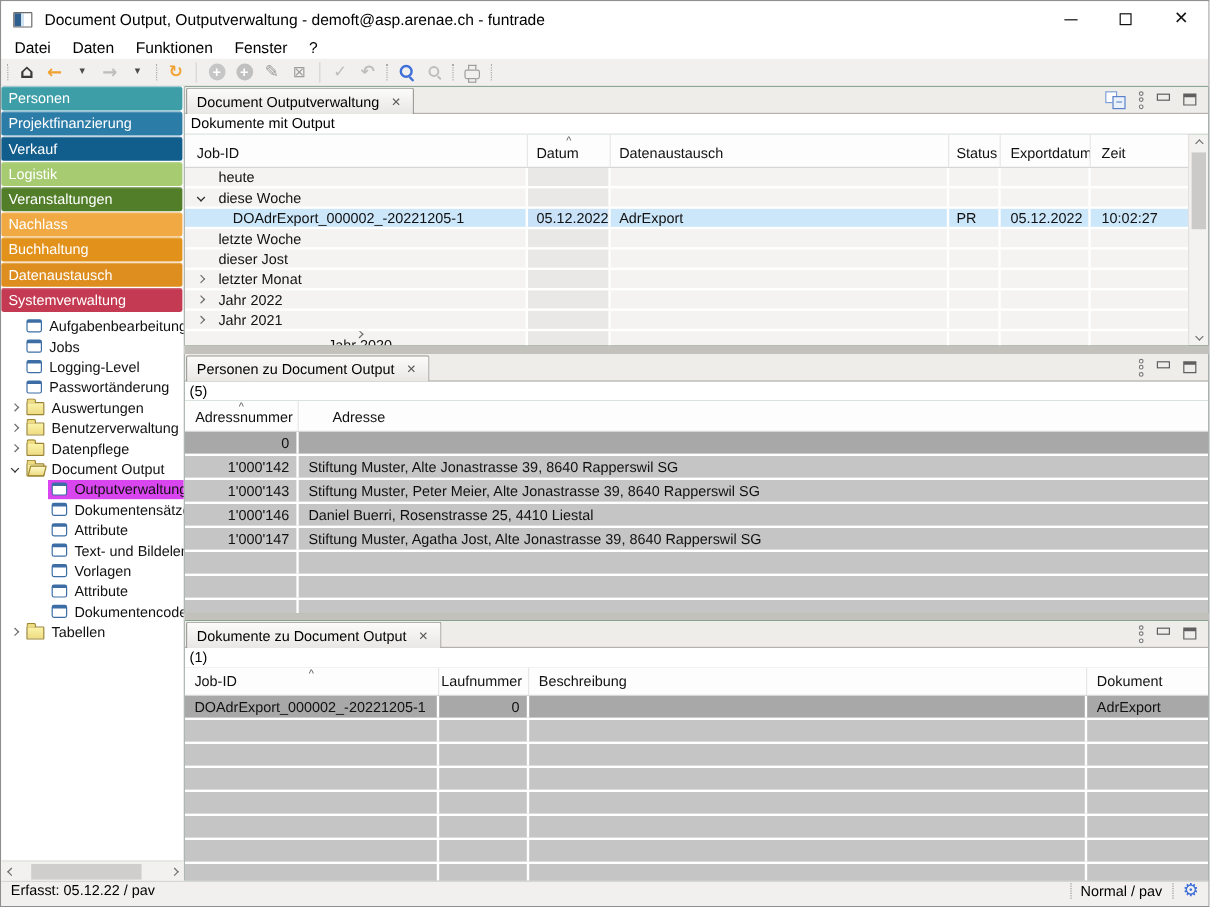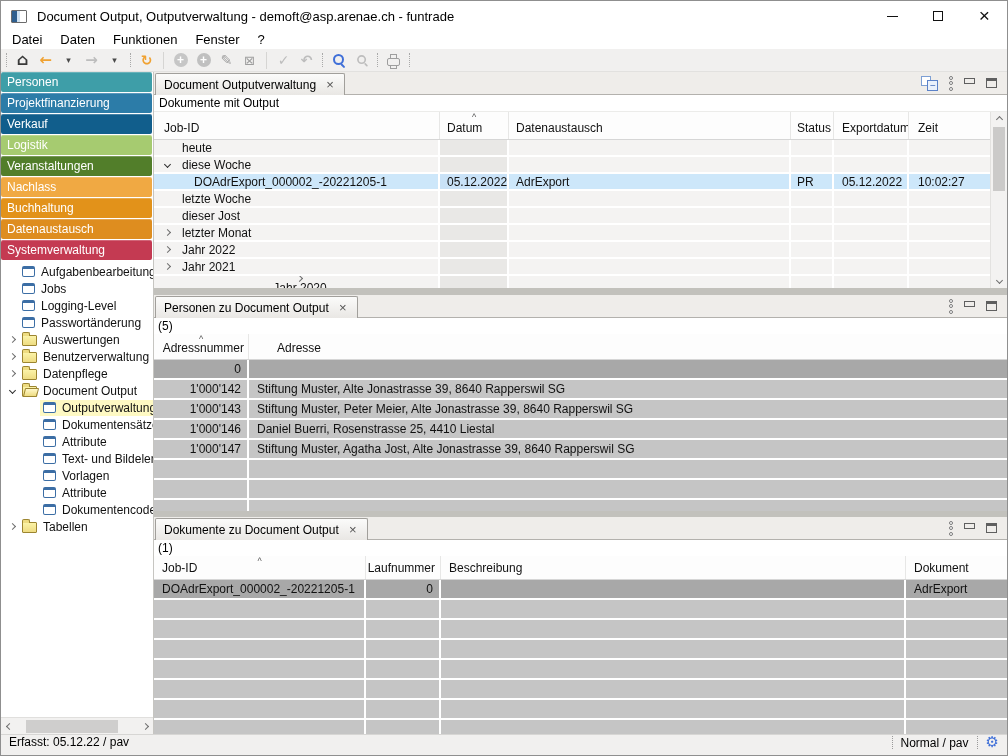--- a/index.html
+++ b/index.html
@@ -54,21 +54,21 @@
   .gear::before{content:"⚙";font-family:"DejaVu Sans",sans-serif;font-size:15px;color:#3f6fd8;line-height:1;}
 
   
   .content{flex:1;display:flex;min-height:0;}
   .sidebar{width:153px;flex:0 0 auto;border-right:1px solid #c6c5c1;display:flex;flex-direction:column;background:#fff;min-height:0;}
   .module{height:20px;line-height:20px;margin:0 1px 1px 0;padding-left:6px;color:#fff;font-size:12px;border-radius:2px;box-shadow:inset 0 1px 0 rgba(255,255,255,.22);white-space:nowrap;overflow:hidden;}
   .tree{flex:1;overflow:hidden;padding-top:2px;}
   .trowitem{height:17px;display:flex;align-items:center;font-size:12px;white-space:nowrap;color:#111;}
   .chevslot2{width:14px;display:flex;justify-content:center;margin-left:4px;flex:0 0 auto;}
   .titem{display:flex;align-items:center;gap:6px;padding:0 3px;height:16px;}
-  .titem.selected{background:#fef9c3;text-align:right;}
+  .titem.selected{background:#d946ef;text-align:right;}
   .hscroll{height:17px;flex:0 0 auto;display:flex;align-items:center;background:#f2f1f0;border-top:1px solid #e0dfdd;}
   .harrow{width:16px;display:flex;justify-content:center;align-items:center;}
   .htrack{flex:1;height:13px;position:relative;}
   .hthumb{position:absolute;left:9px;top:0;width:92px;height:13px;background:#cfcecd;}
 
   .main{flex:1;display:flex;flex-direction:column;background:#d4d2ce;min-width:0;min-height:0;}
   .splitter{background:#c2c1bc;flex:0 0 auto;}
   .sp1{height:7px;} .sp2{height:6px;}
 
   .panel{background:#14532d;display:flex;flex-direction:column;overflow:hidden;flex:0 0 auto;}

